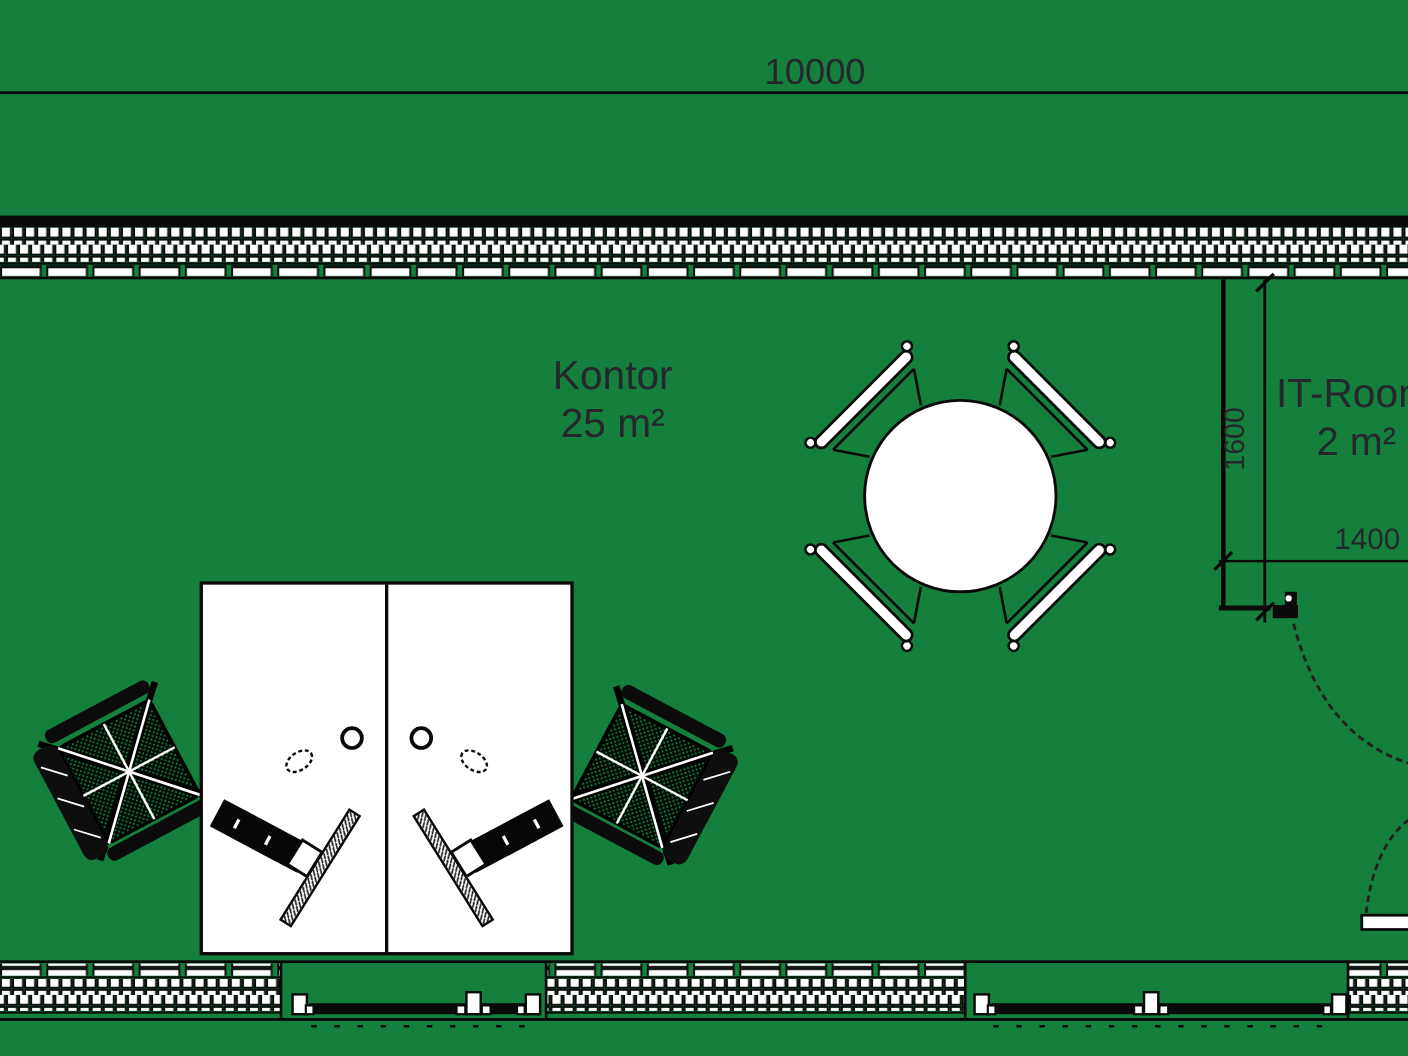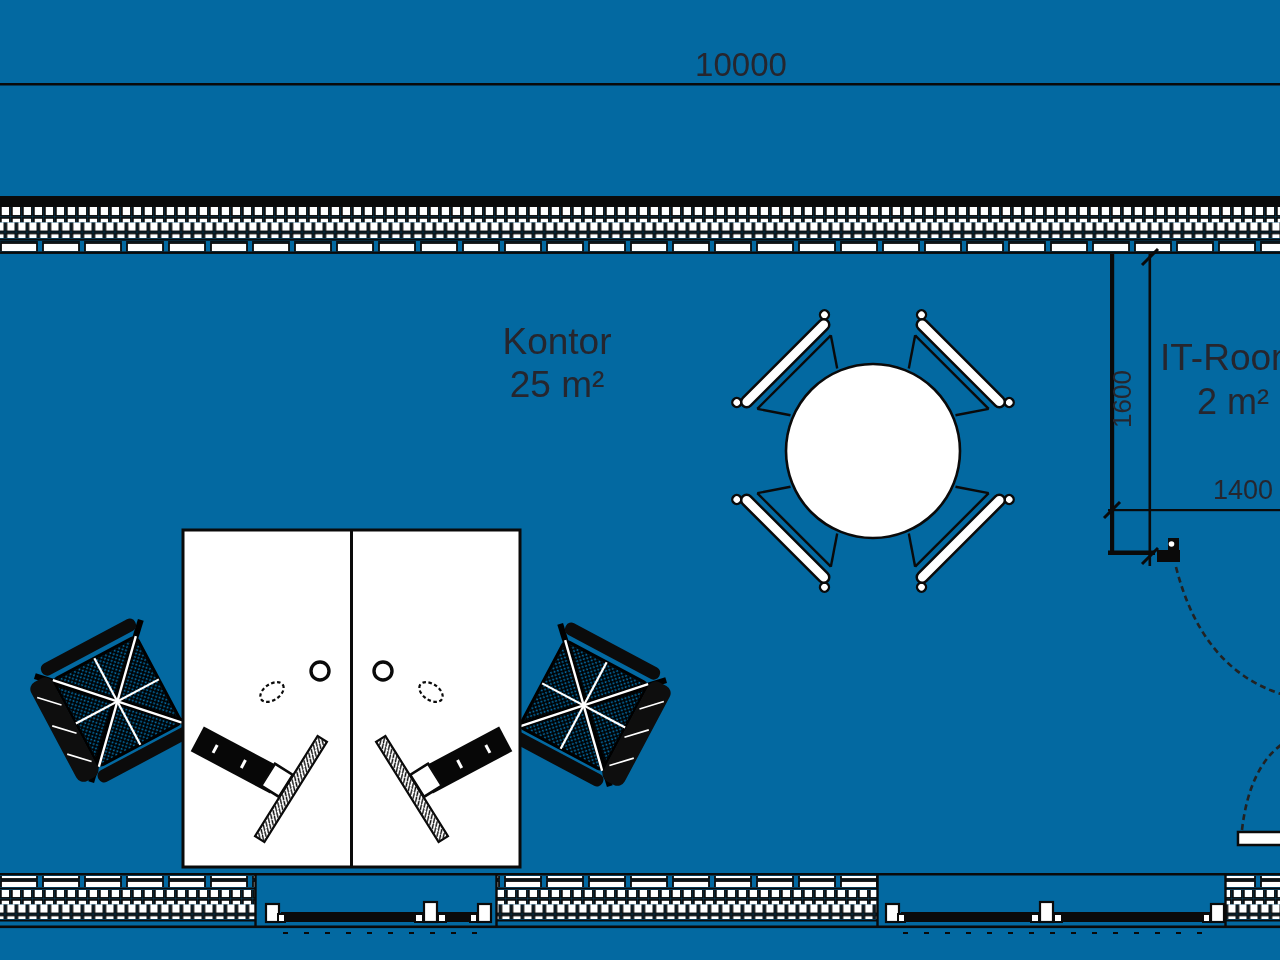--- a/index.html
+++ b/index.html
@@ -1,16 +1,16 @@
 <!DOCTYPE html>
 <html><head>
 <meta charset="utf-8">
 <style>
   html,body{margin:0;padding:0;background:#ffffff;}
-  .page{position:relative;width:1280px;height:960px;background:#0369a1;overflow:hidden;}
+  .page{position:relative;width:1280px;height:960px;background:#15803d;overflow:hidden;}
   svg{display:block}
   text{font-family:"Liberation Sans","DejaVu Sans",sans-serif;fill:#26262e;}
   .dimtext{font-size:33px;}
   .roomname{font-size:37px;}
   .smalldim{font-size:26px;}
 </style>
 </head>
 <body>
 
 <div class="page">

